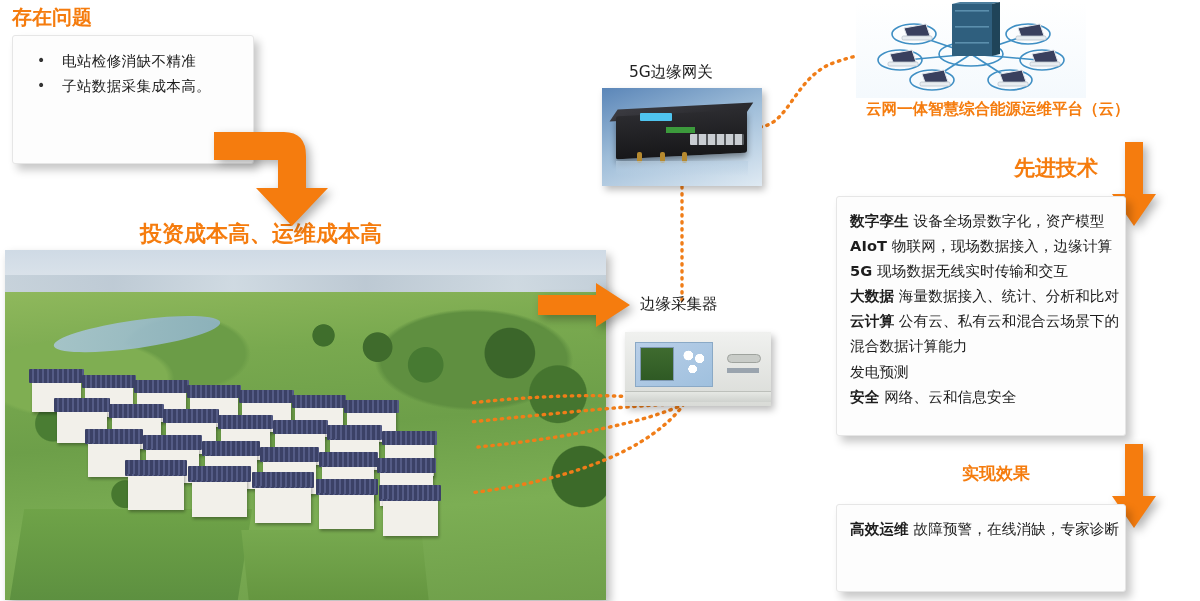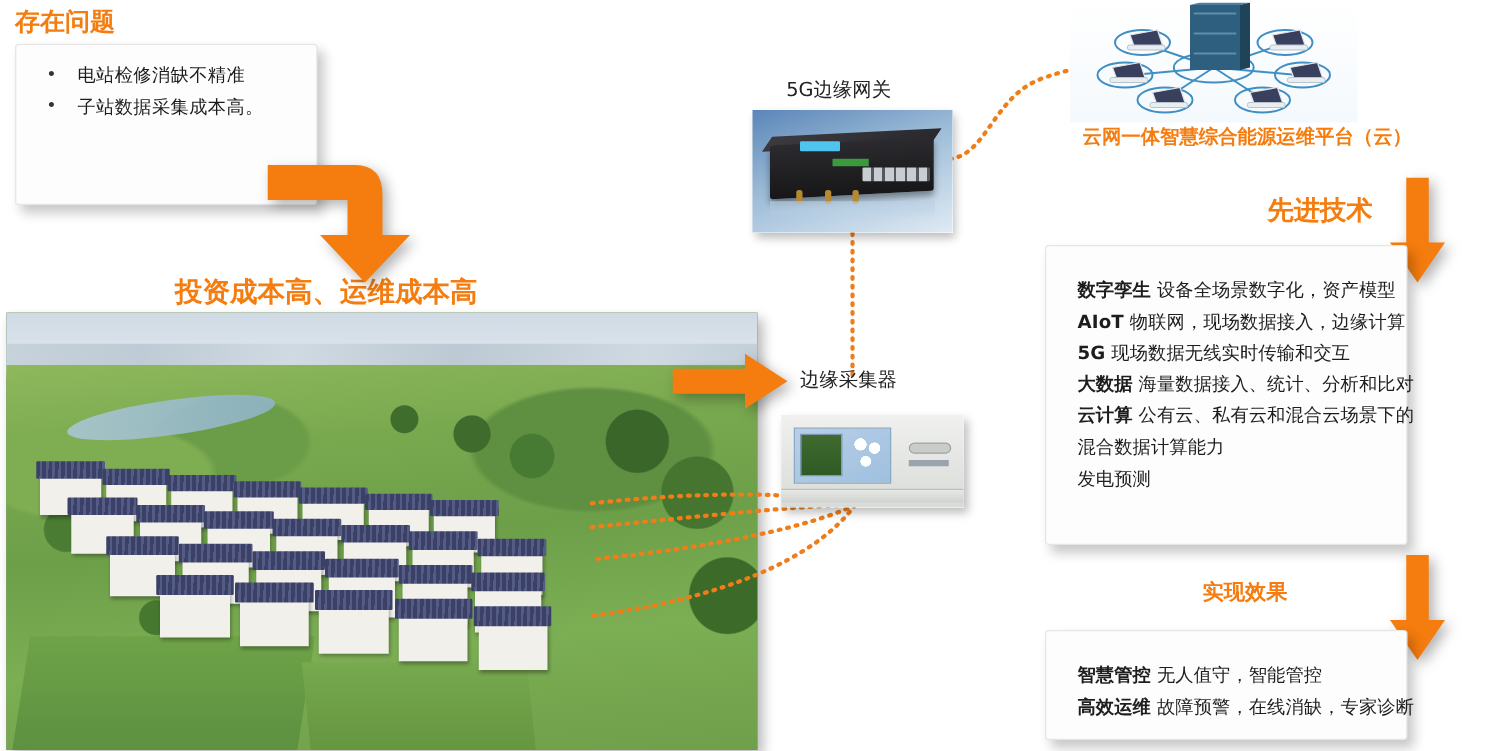--- a/index.html
+++ b/index.html
@@ -20,21 +20,21 @@
         box-shadow:5px 6px 9px rgba(0,0,0,.22);}
   #problems-card{left:12px;top:35px;width:240px;height:127px;}
   #problems-list{margin:0;padding:13px 0 0 0;list-style:none;}
   #problems-list li{position:relative;font-size:14.5px;line-height:25px;
       padding-left:49px;color:#1c1c1c;letter-spacing:.4px;}
   #problems-list li::before{content:"\2022";position:absolute;left:24px;top:-1px;
       font-size:14px;color:#333;}
 
   #tech-card{left:836px;top:196px;width:288px;height:238px;}
   #effect-card{left:836px;top:504px;width:288px;height:86px;}
-  .spec-list{margin:12px;padding:11px 0 0 13px;list-style:none;}
+  .spec-list{margin:0;padding:11px 0 0 13px;list-style:none;}
   .spec-list li{font-size:14.6px;line-height:25.1px;color:#1d1d1d;letter-spacing:.1px;white-space:nowrap;}
   .spec-list li b{font-weight:bold;}
   .cont{display:block;}
 
   
   .arrow-shadow{filter:drop-shadow(4px 4px 5px rgba(0,0,0,.30));}
 
   #elbow-arrow{left:214px;top:110px;width:118px;height:118px;}
   #mid-arrow{left:538px;top:283px;width:92px;height:44px;}
   #tech-arrow{left:1112px;top:142px;width:44px;height:84px;}
@@ -334,31 +334,31 @@
     <li>
       <b>大数据</b>
       <span>海量数据接入、统计、分析和比对</span>
     </li>
     <li>
       <b>云计算</b>
       <span>公有云、私有云和混合云场景下的</span>
     </li>
     <li class="cont">混合数据计算能力</li>
     <li class="cont">发电预测</li>
+    <li>
+      <b>安全</b>
+      <span>网络、云和信息安全</span>
+    </li>
   </ul>
 </div>
 
 <svg class="abs arrow-shadow" id="effect-arrow" viewBox="0 0 44 84">
   <path d="M13,0 L31,0 L31,52 L44,52 L22,84 L0,52 L13,52 Z" fill="#F57C0E"></path>
 </svg>
 
 <div class="abs card" id="effect-card">
   <ul class="spec-list">
     <li>
-      <b>智慧管控</b>
-      <span>无人值守，智能管控</span>
-    </li>
-    <li>
       <b>高效运维</b>
       <span>故障预警，在线消缺，专家诊断</span>
     </li>
   </ul>
 </div>
 
 </body></html>

